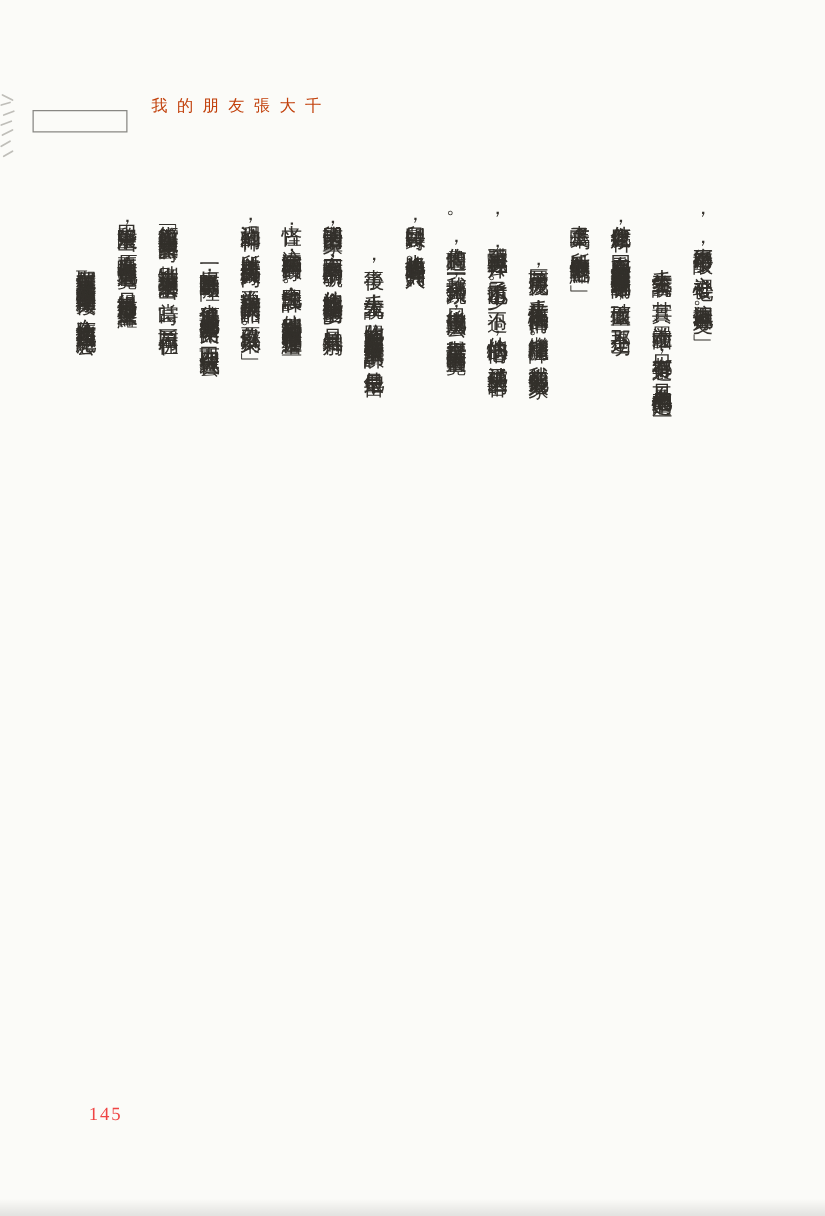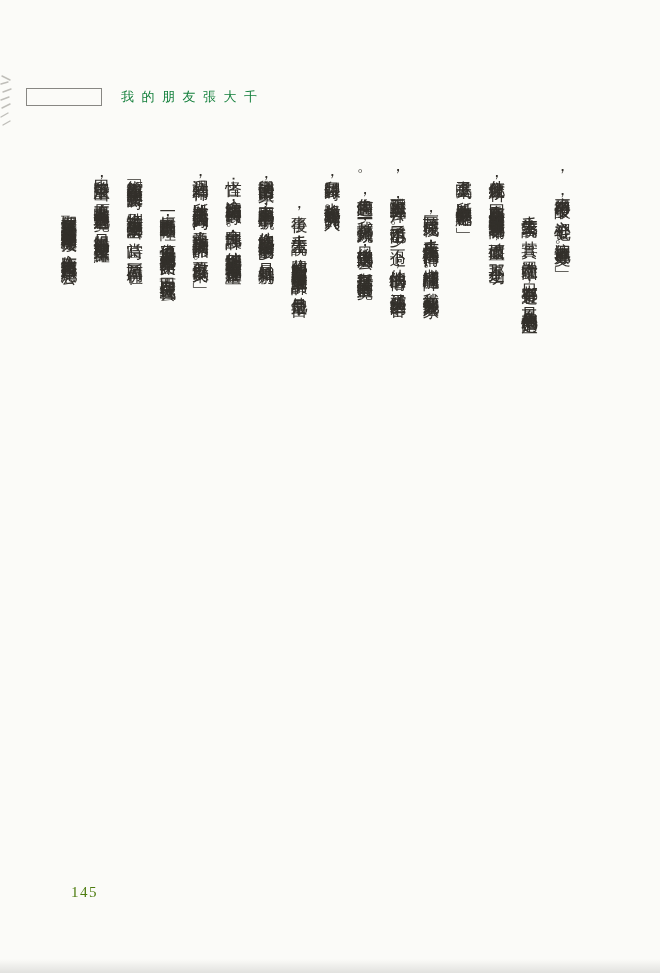--- a/index.html
+++ b/index.html
@@ -16,40 +16,40 @@
     pointer-events:none;
   }
   .margin-marks{
     position:absolute;left:0;top:70px;width:26px;height:80px;opacity:.55;
   }
   .header-box{
     position:absolute;left:26px;top:88px;width:74px;height:16px;
     border:1.6px solid #888783;background:transparent;
   }
   .running-head{
-    position:absolute;left:121px;top:88px;
-    font-size:13px;letter-spacing:7.5px;color:#15803d;
+    position:absolute;left:121px;top:76px;
+    font-size:13px;letter-spacing:7.5px;color:#c2410c;
     white-space:nowrap;
     font-family:Liberation Serif, serif;
   }
   .text-block{
     position:absolute;top:167px;right:82px;height:680px;
     writing-mode:vertical-rl;
     -webkit-writing-mode:vertical-rl;
     font-size:16.5px;
     letter-spacing:1.05px;
     line-height:32.9px;
     color:#33302b;
     text-align:left;
   }
   .col{white-space:nowrap;}
   .col.indent{text-indent:35px;}
   .page-number{
     position:absolute;left:71px;top:884px;
-    font-size:15px;letter-spacing:1.5px;color:#4d7c0f;
+    font-size:15px;letter-spacing:1.5px;color:#ef4444;
   }
 </style>
 </head>
 <body>
 
 <div class="page">
 
   <svg class="margin-marks" viewBox="0 0 26 80" xmlns="http://www.w3.org/2000/svg">
     <g stroke="#8f8d86" stroke-width="1.4" fill="none" stroke-linecap="round">
       <path d="M2,6 L10,10"></path>

